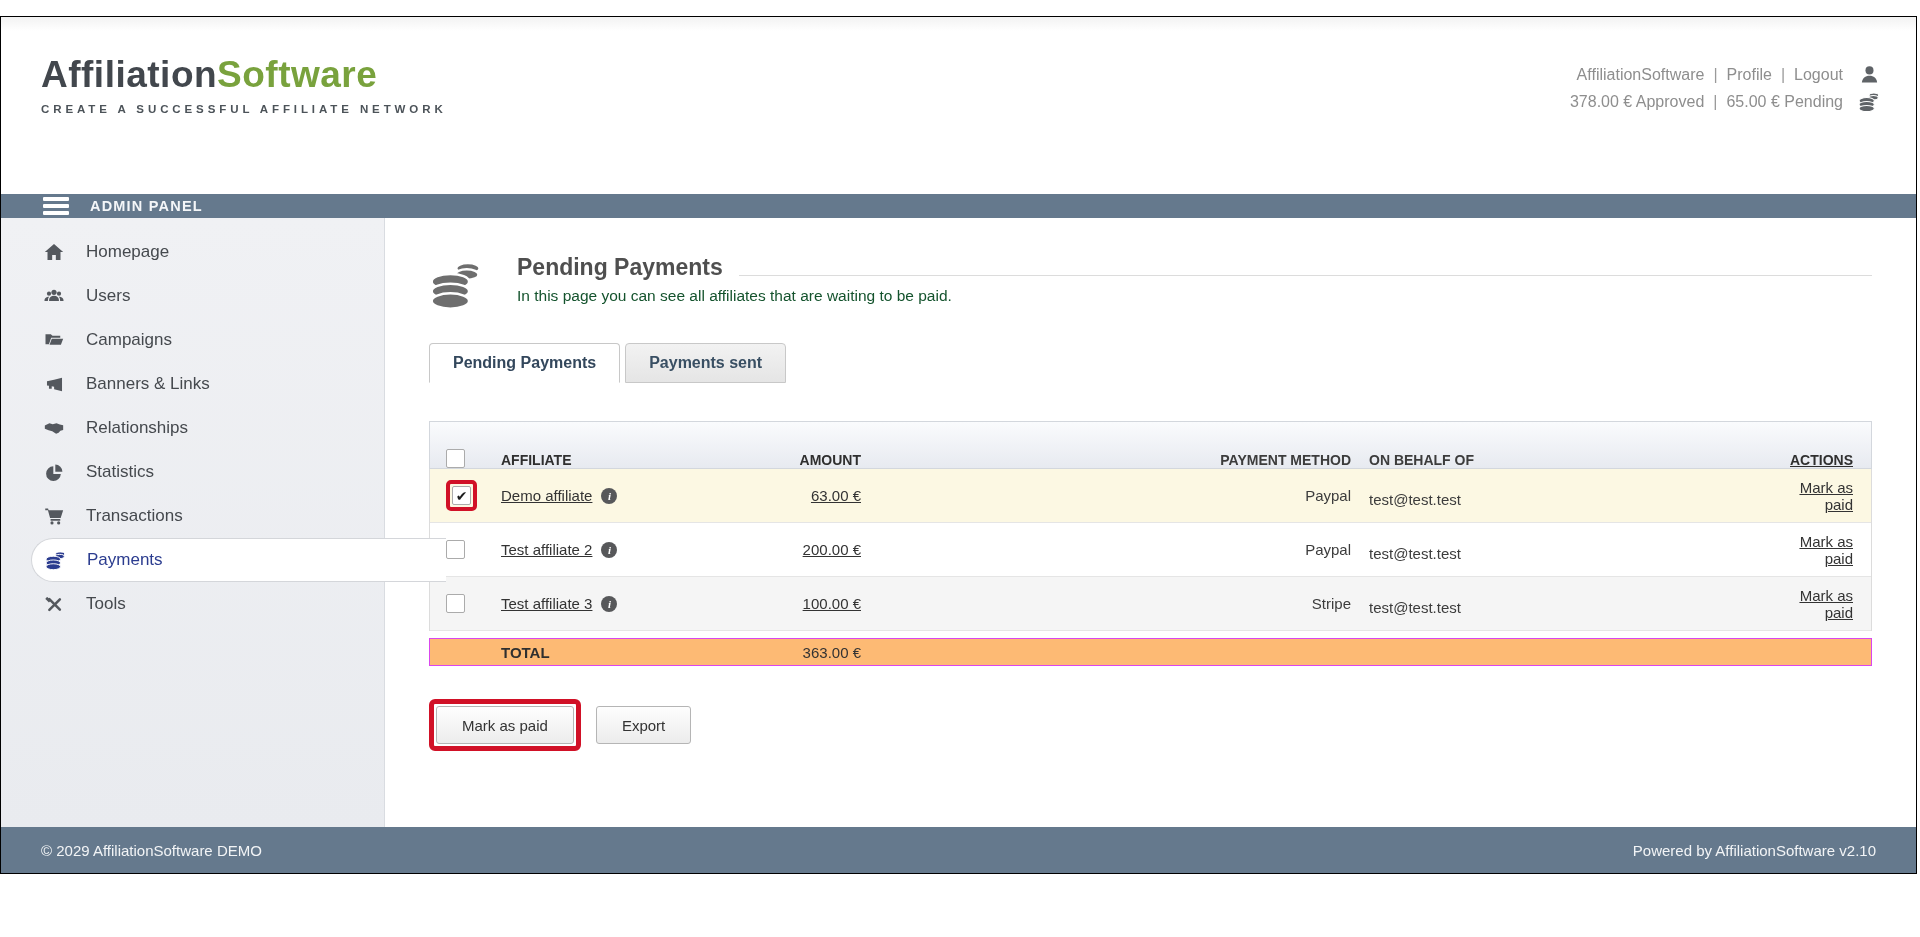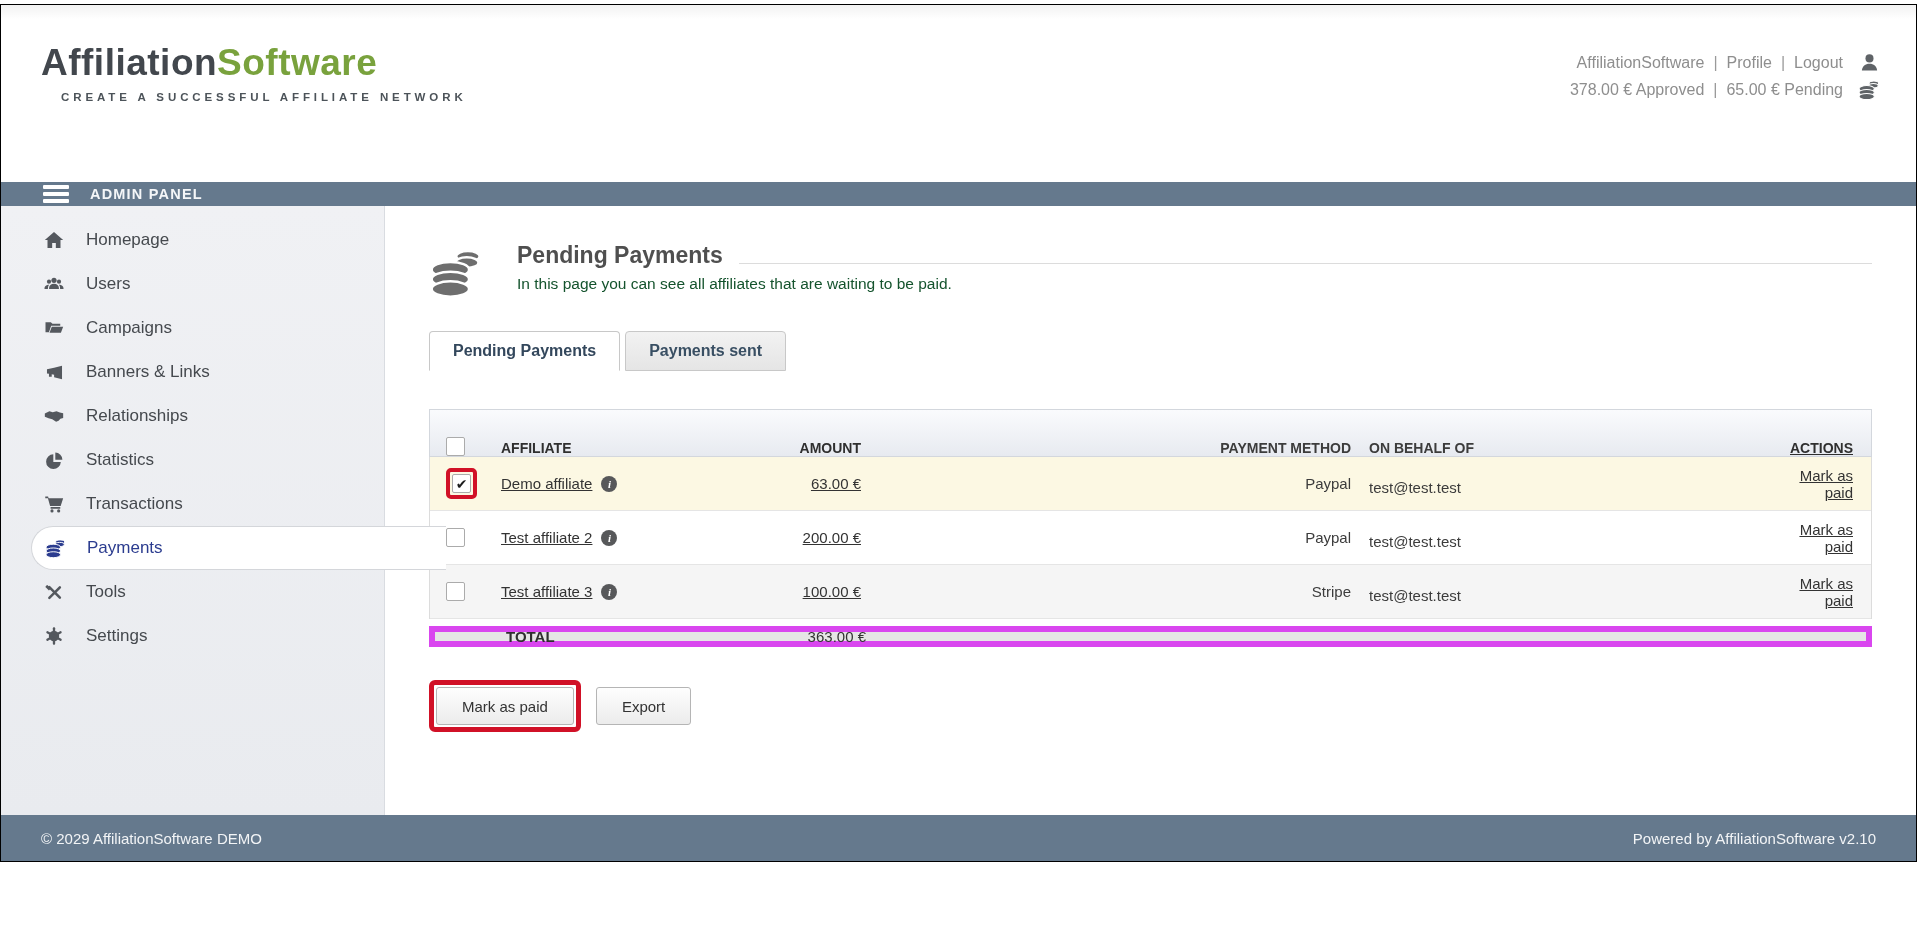--- a/index.html
+++ b/index.html
@@ -1,30 +1,30 @@
 <!DOCTYPE html>
 <html style="--accent-red: #d11127; --bar: #65798d; --active-navy: #2b3c8f; --row-highlight: #fcf8e3; --logo-green: #79a23d;"><head>
 <meta charset="utf-8">
 <style>
   * { margin:0; padding:0; box-sizing:border-box; }
   html,body { background:#fff; font-family:"Liberation Sans", sans-serif; }
   body { width:1920px; height:937px; position:relative; }
 
-  .frame { position:absolute; left:0; top:4px; width:1917px; height:858px;
+  .frame { position:absolute; left:0; top:16px; width:1917px; height:858px;
            border:1px solid #000; background:#fff; display:flex; flex-direction:column; overflow:hidden; }
 
   
   .topbar { height:177px; background:#fff; position:relative; flex:none; }
   .topbar-sheen { position:absolute; left:0; top:0; right:0; height:14px;
                   background:linear-gradient(#f2f2f2,#ffffff); }
   .logo-block { position:absolute; left:40px; top:38px; }
   .logo-line { font-size:37px; font-weight:600; letter-spacing:0.5px; line-height:1.1; }
   .logo-dark { color:#42474d; }
   .logo-green { color:var(--logo-green); }
-  .tagline { margin-top:7px; font-size:11.5px; font-weight:700; letter-spacing:3.9px; color:#4c5359;margin-left:20px; }
+  .tagline { margin-top:7px; font-size:11.5px; font-weight:700; letter-spacing:3.9px; color:#4c5359; }
 
   .account-block { position:absolute; right:35px; top:44px; text-align:right;
                    font-size:16px; color:#8e8e8e; }
   .account-row { display:flex; align-items:center; justify-content:flex-end; height:27px; }
   .account-row .txt { white-space:pre; }
   .account-sep { margin:0 9px; color:#9a9a9a; }
   .account-icon { width:24px; margin-left:14px; display:flex; justify-content:center; color:#5f6367; }
 
   
   .adminbar { height:24px; background:var(--bar); display:flex; align-items:center; flex:none; }
@@ -78,22 +78,22 @@
   .c-obo   { width:420px; padding-left:18px; flex:none; color:#3c3c3c;margin-top:8px; }
   .c-act   { flex:1; text-align:right; padding-right:18px;text-decoration:underline; }
   .tlink { color:#333; text-decoration:underline; cursor:pointer; }
   .checkbox { width:19px; height:19px; background:#fff; border:1px solid #ababab; border-radius:2px;
               display:flex; align-items:center; justify-content:center; cursor:pointer;
               font-size:14px; color:#1c1c1c; line-height:1; }
   .red-wrap { display:inline-flex; border:4px solid var(--accent-red); border-radius:5px; padding:2px; }
   .info-dot { display:inline-flex; width:16px; height:16px; border-radius:50%; background:#57585a;
               color:#fff; font-size:11px; font-weight:700; align-items:center; justify-content:center;
               margin-left:9px; cursor:pointer; font-family:"Liberation Serif", serif; font-style:italic; }
-  .total-row { display:flex; align-items:center; height:21px; margin-top:7px;
-               background:#e5e5e5; border:6px solid #d946ef; font-size:15px; }
+  .total-row { display:flex; align-items:center; height:28px; margin-top:7px;
+               background:#fdba74; border:1px solid #d946ef; font-size:15px; }
   .total-label { font-weight:700; color:#2f2f2f; }
 
   
   .actions-bar { margin-top:33px; display:flex; align-items:center; }
   .btn { height:38px; padding:0 25px; font-size:15px; color:#333;
          background:linear-gradient(#fefefe,#ececec); border:1px solid #b5b5b5;
          border-radius:3px; cursor:pointer; font-family:inherit; }
   .red-btn-wrap { display:inline-block; border:5px solid var(--accent-red); border-radius:6px; padding:2px; }
   .btn-export { margin-left:15px; }
 
@@ -275,28 +275,20 @@
         <span>Payments</span>
       </div>
       <div class="side-item">
         <span class="sicon">
             <svg width="19" height="19" viewBox="0 0 24 24" fill="currentColor">
               <use href="#ic-tools"></use>
             </svg>
           </span>
         <span>Tools</span>
       </div>
-      <div class="side-item">
-        <span class="sicon">
-            <svg width="20" height="20" viewBox="0 0 24 24" fill="currentColor">
-              <use href="#ic-gear"></use>
-            </svg>
-          </span>
-        <span>Settings</span>
-      </div>
     </div>
 
     <div class="content">
 
       <div class="page-head">
         <div class="page-head-icon">
           <svg width="54" height="58" viewBox="0 0 24 24" fill="currentColor">
               <use href="#ic-coins"></use>
             </svg>
         </div>

